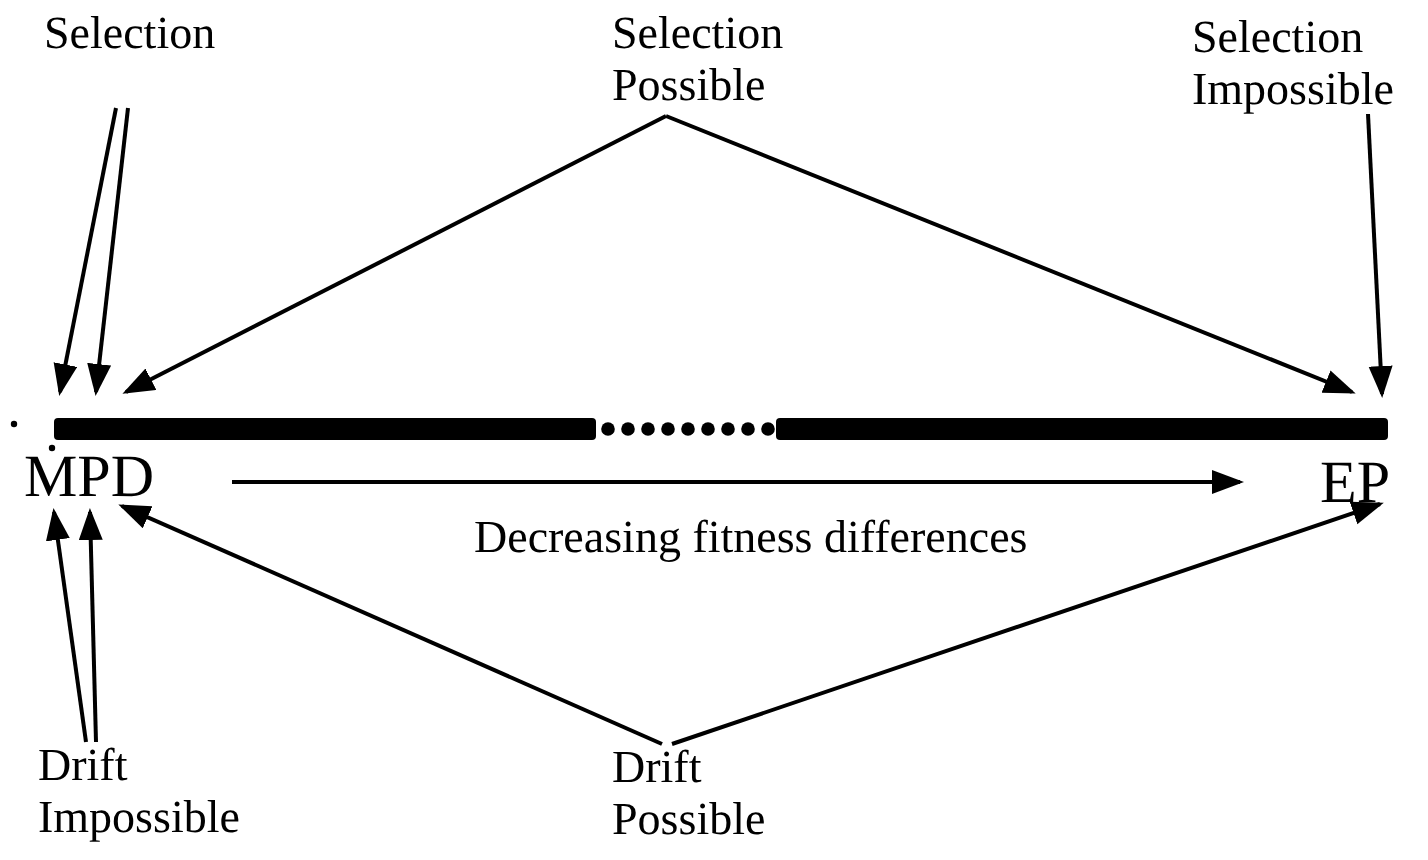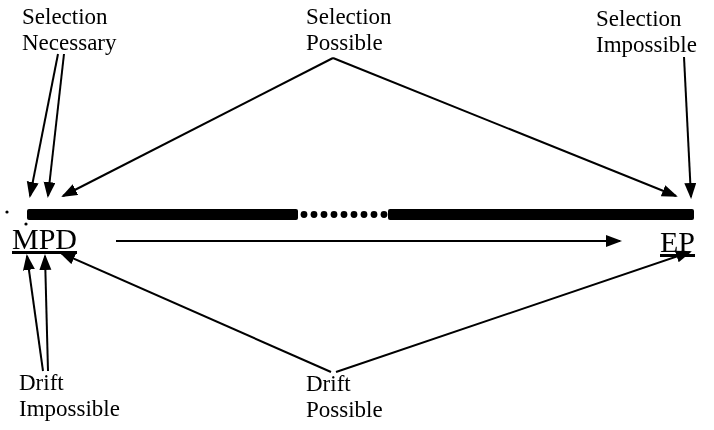--- a/index.html
+++ b/index.html
@@ -27,21 +27,20 @@
     font-size: 23px;
     line-height: 26px;
     white-space: nowrap;
   }
   .lbl span { display: block; }
   .endpoint {
     position: absolute;
     font-size: 30px;
     line-height: 30px;
     white-space: nowrap;
-    text-decoration: underline;
   }
   .caption {
     position: absolute;
     font-size: 23px;
     line-height: 26px;
     white-space: nowrap;
   }
 </style>
 </head>
 <body>
@@ -74,37 +73,37 @@
       <line x1="684" y1="57" x2="691" y2="197" stroke="#000000" stroke-width="2" marker-end="url(#arrowhead)"></line>
       <line x1="116" y1="241" x2="620" y2="241" stroke="#000000" stroke-width="2" marker-end="url(#arrowhead)"></line>
       <line x1="43" y1="371" x2="27" y2="256" stroke="#000000" stroke-width="2" marker-end="url(#arrowhead)"></line>
       <line x1="48" y1="371" x2="45" y2="256" stroke="#000000" stroke-width="2" marker-end="url(#arrowhead)"></line>
       <line x1="331" y1="372" x2="61" y2="253" stroke="#000000" stroke-width="2" marker-end="url(#arrowhead)"></line>
       <line x1="336" y1="372" x2="690" y2="252" stroke="#000000" stroke-width="2" marker-end="url(#arrowhead)"></line>
     </svg>
 
   <div class="lbl" style="left:22px; top:4px;">
     <span>Selection</span>
-    <span>Necessary</span>
   </div>
 
   <div class="lbl" style="left:306px; top:4px;">
     <span>Selection</span>
     <span>Possible</span>
   </div>
 
   <div class="lbl" style="left:596px; top:6px;">
     <span>Selection</span>
     <span>Impossible</span>
   </div>
 
   <div class="endpoint" style="left:12px; top:224px;">MPD</div>
 
   <div class="endpoint" style="left:660px; top:227px;">EP</div>
 
+  <div class="caption" style="left:237px; top:256px;">Decreasing fitness differences</div>
 
   <div class="lbl" style="left:19px; top:370px;">
     <span>Drift</span>
     <span>Impossible</span>
   </div>
 
   <div class="lbl" style="left:306px; top:371px;">
     <span>Drift</span>
     <span>Possible</span>
   </div>

